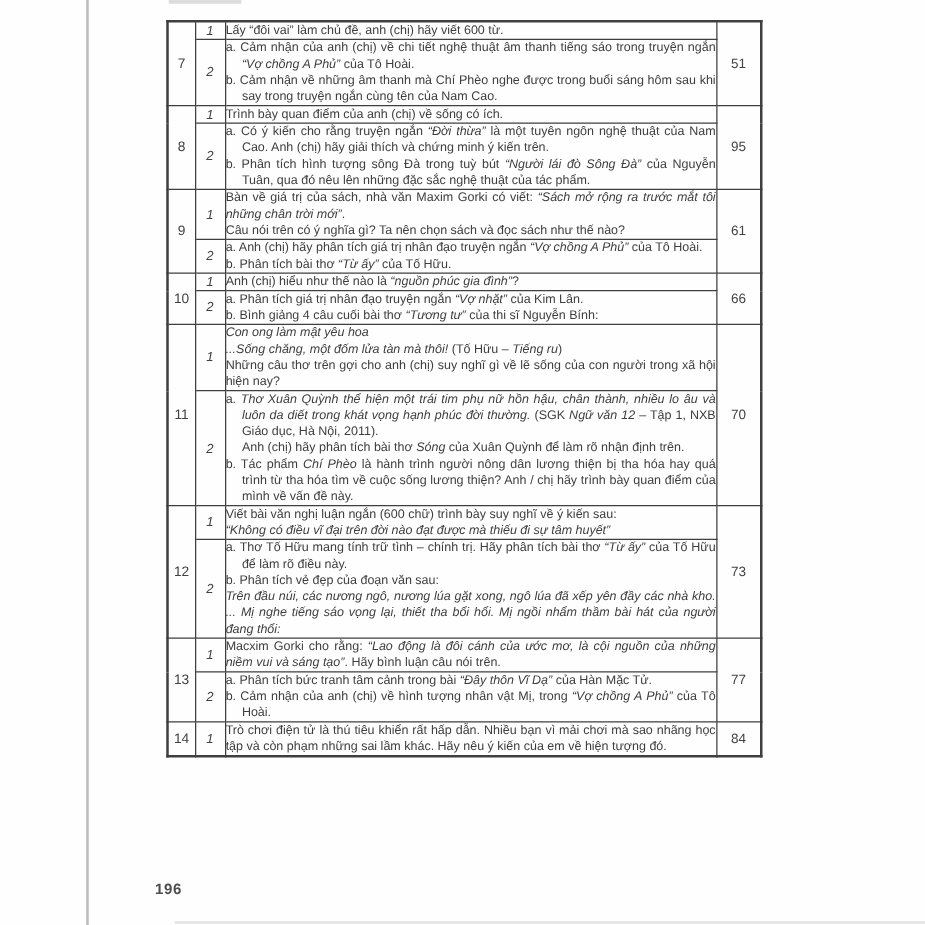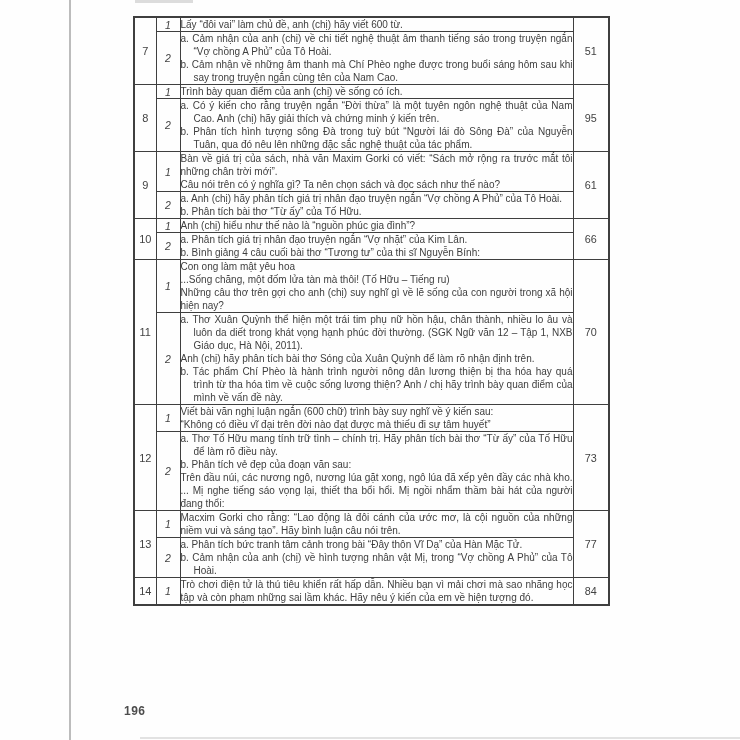--- a/index.html
+++ b/index.html
@@ -68,22 +68,22 @@
     color: #3e3e3e;
   }
   td.pnum {
     text-align: center;
     font-size: 10.8px;
     color: #424242;
   }
   .para { text-align: justify; }
   .para.center { text-align: left; }
   .para.item { padding-left: 13px; text-indent: -13px; }
-  .para.sub  { }
-  .it { }
+  .para.sub  { padding-left: 13px; }
+  .it { font-style: italic; }
   .footer {
     position: absolute;
     left: 124px; top: 704px;
     font-size: 12px;
     letter-spacing: 0.5px;
     color: #4d4d4d;
     font-weight: bold;
   }
 </style>
 </head>

